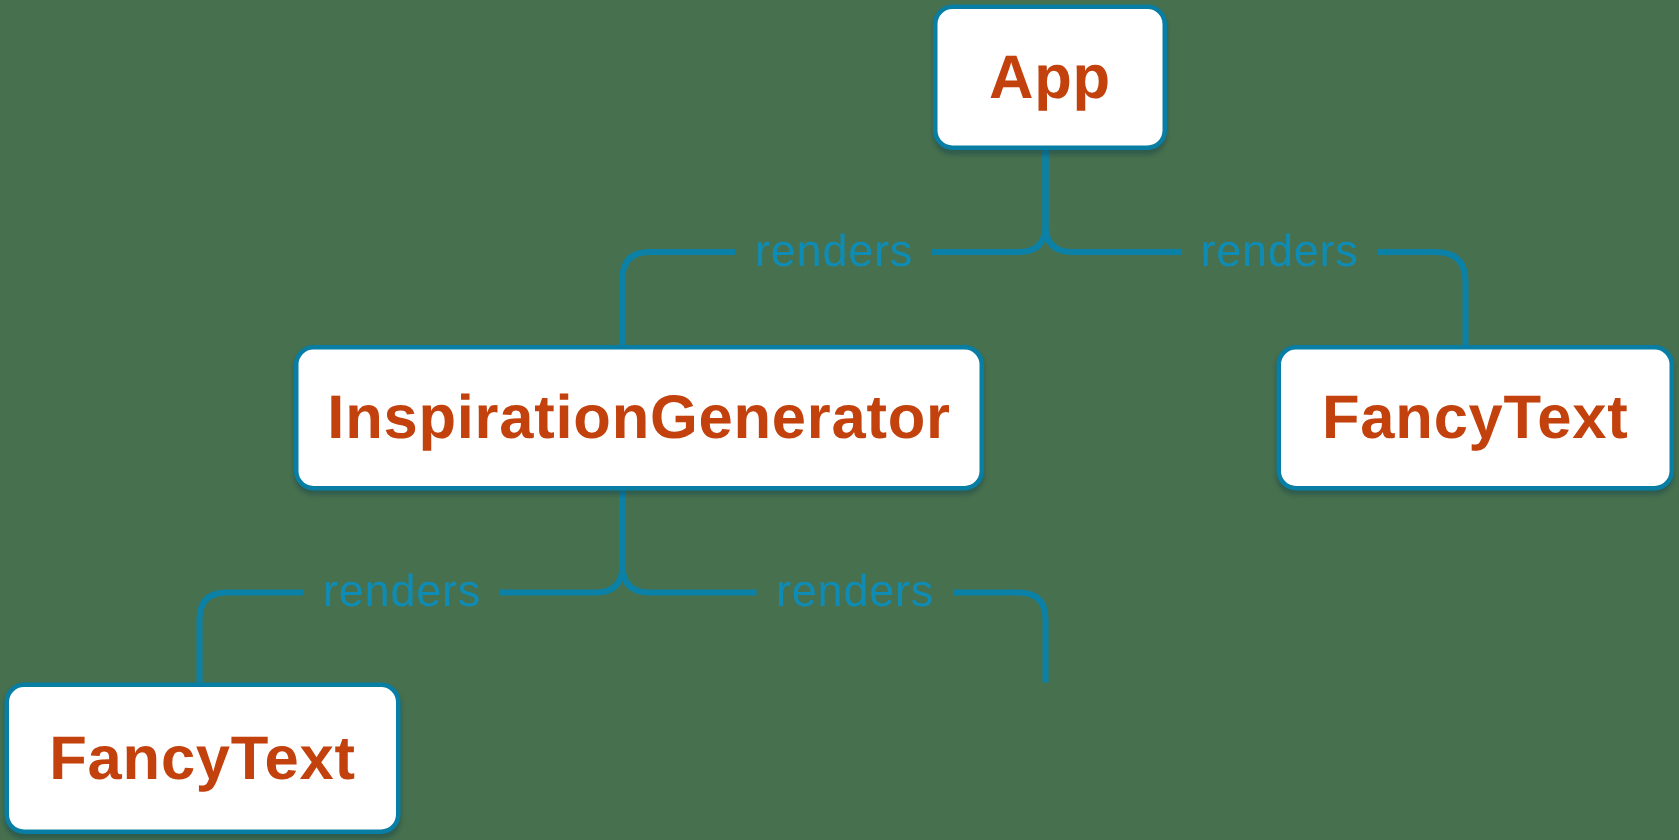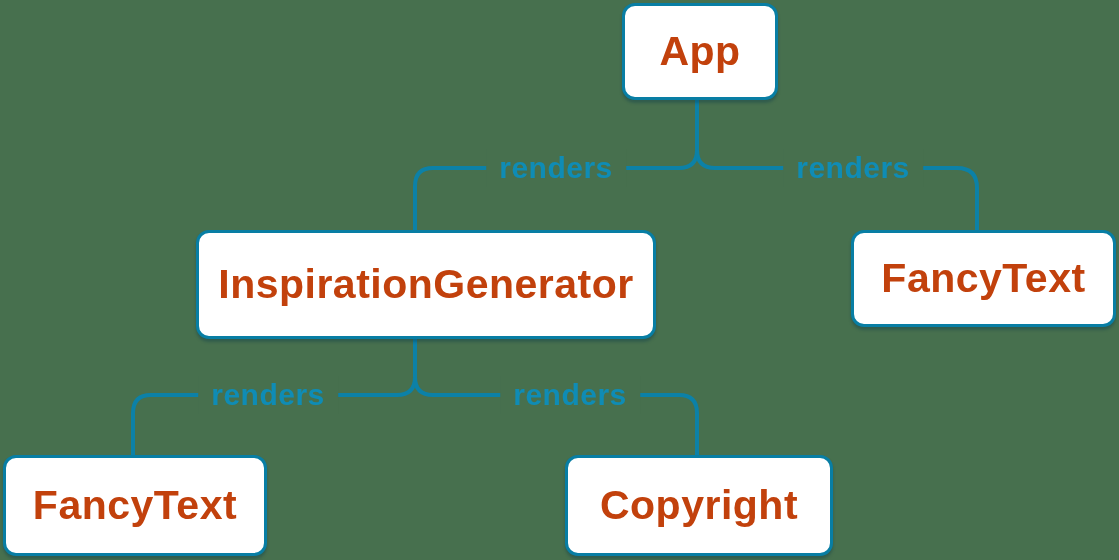--- a/index.html
+++ b/index.html
@@ -37,31 +37,31 @@
     display: flex;
     align-items: center;
     justify-content: center;
     color: #c2410c;
     font-size: 41px;
     font-weight: 600;
     letter-spacing: 0.5px;
     white-space: nowrap;
   }
   .node-app            { left: 622px; top: 3px;   width: 156px; height: 97px; }
-  .node-inspiration    { left: 196px; top: 230px; width: 460px; height: 109px; }
+  .node-inspiration    { left: 196px; top: 230px; width: 460px; height: 97px; }
   .node-fancy-top      { left: 851px; top: 230px; width: 265px; height: 97px; }
   .node-fancy-bottom   { left: 3px;   top: 455px; width: 264px; height: 101px; }
   .node-copyright      { left: 565px; top: 455px; width: 268px; height: 101px; }
   .edge-label {
     position: absolute;
     transform: translate(-50%, -50%);
     background: #47704e;
     color: #0f8cb5;
     font-size: 30px;
-    font-weight: bold;
+    font-weight: normal;
     letter-spacing: 0.5px;
     padding: 0 13px;
     line-height: 38px;
     white-space: nowrap;
   }
   .edge-label-1 { left: 556px; top: 168px; }
   .edge-label-2 { left: 853px; top: 168px; }
   .edge-label-3 { left: 268px; top: 395px; }
   .edge-label-4 { left: 570px; top: 395px; }
 </style>
@@ -79,15 +79,14 @@
 
   <div class="edge-label edge-label-1">renders</div>
   <div class="edge-label edge-label-2">renders</div>
   <div class="edge-label edge-label-3">renders</div>
   <div class="edge-label edge-label-4">renders</div>
 
   <div class="node node-app">App</div>
   <div class="node node-inspiration">InspirationGenerator</div>
   <div class="node node-fancy-top">FancyText</div>
   <div class="node node-fancy-bottom">FancyText</div>
-  <div class="node node-copyright">Copyright</div>
 
 </div>
 
 </body></html>

